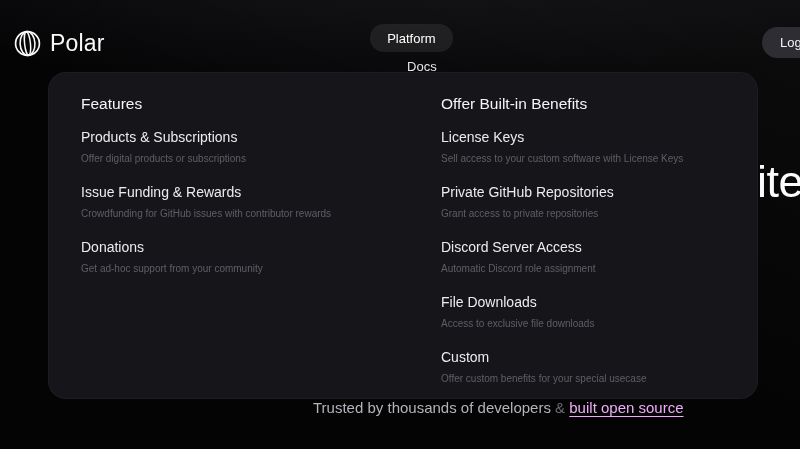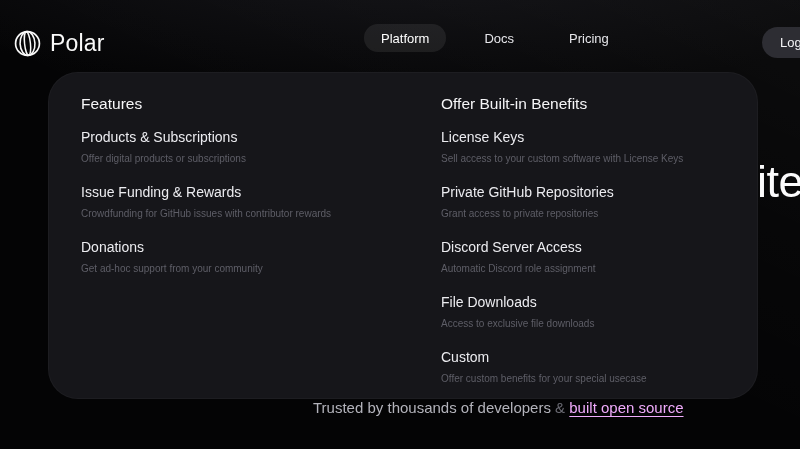--- a/index.html
+++ b/index.html
@@ -17,21 +17,21 @@
 
   
   .topnav { position: absolute; top: 0; left: 0; width: 100%; height: 64px; padding-left: 24px; }
   .brand {
     position: absolute; left: 14px; top: 30px;
     display: flex; align-items: center; gap: 9px;
   }
   .brand svg { display: block; }
   .brand-name { font-size: 23px; font-weight: 500; letter-spacing: 0.2px; color: #fafafa; }
 
-  .nav-links { position: absolute; left: 364px; top: 24px; display: flex; align-items: center; }
+  .nav-links { position: absolute; left: 364px; top: 24px; display: flex; align-items: center; flex-direction: column; }
   .nav-link {
     height: 28px; display: flex; align-items: center;
     padding: 0 17px; border-radius: 9999px;
     font-size: 13px; color: #e6e6ea; cursor: pointer; white-space: nowrap;
   }
   .nav-link.active { background: rgba(255,255,255,0.08); color: #ffffff; }
   .nav-link + .nav-link { margin-left: 21px; }
 
   .login-btn {
     position: absolute; left: 762px; top: 27px; height: 31px;
@@ -46,21 +46,21 @@
     position: absolute; left: 757px; top: 156px;
     font-size: 45px; font-weight: 500; letter-spacing: -0.5px; color: #fbfbfc;
     white-space: nowrap;
   }
 
   
   .mega-menu {
     position: absolute; left: 48px; top: 72px; width: 710px; height: 327px;
     background: #16161a;
     border: 1px solid rgba(255,255,255,0.03);
-    border-radius: 30px;
+    border-radius: 18px;
     padding: 20px 32px;
     display: flex;
   }
   .menu-col { display: flex; flex-direction: column; gap: 13px; }
   .menu-col-left  { width: 360px; }
   .menu-col-right { flex: 1; }
   .menu-heading { font-size: 15.5px; font-weight: 500; color: #f5f5f7; line-height: 21px; }
   .menu-item { cursor: pointer; }
   .menu-item-title { font-size: 14px; font-weight: 500; color: #ececf0; line-height: 21px; }
   .menu-item-desc  { font-size: 10px; color: #5e5e67; line-height: 21px; }

